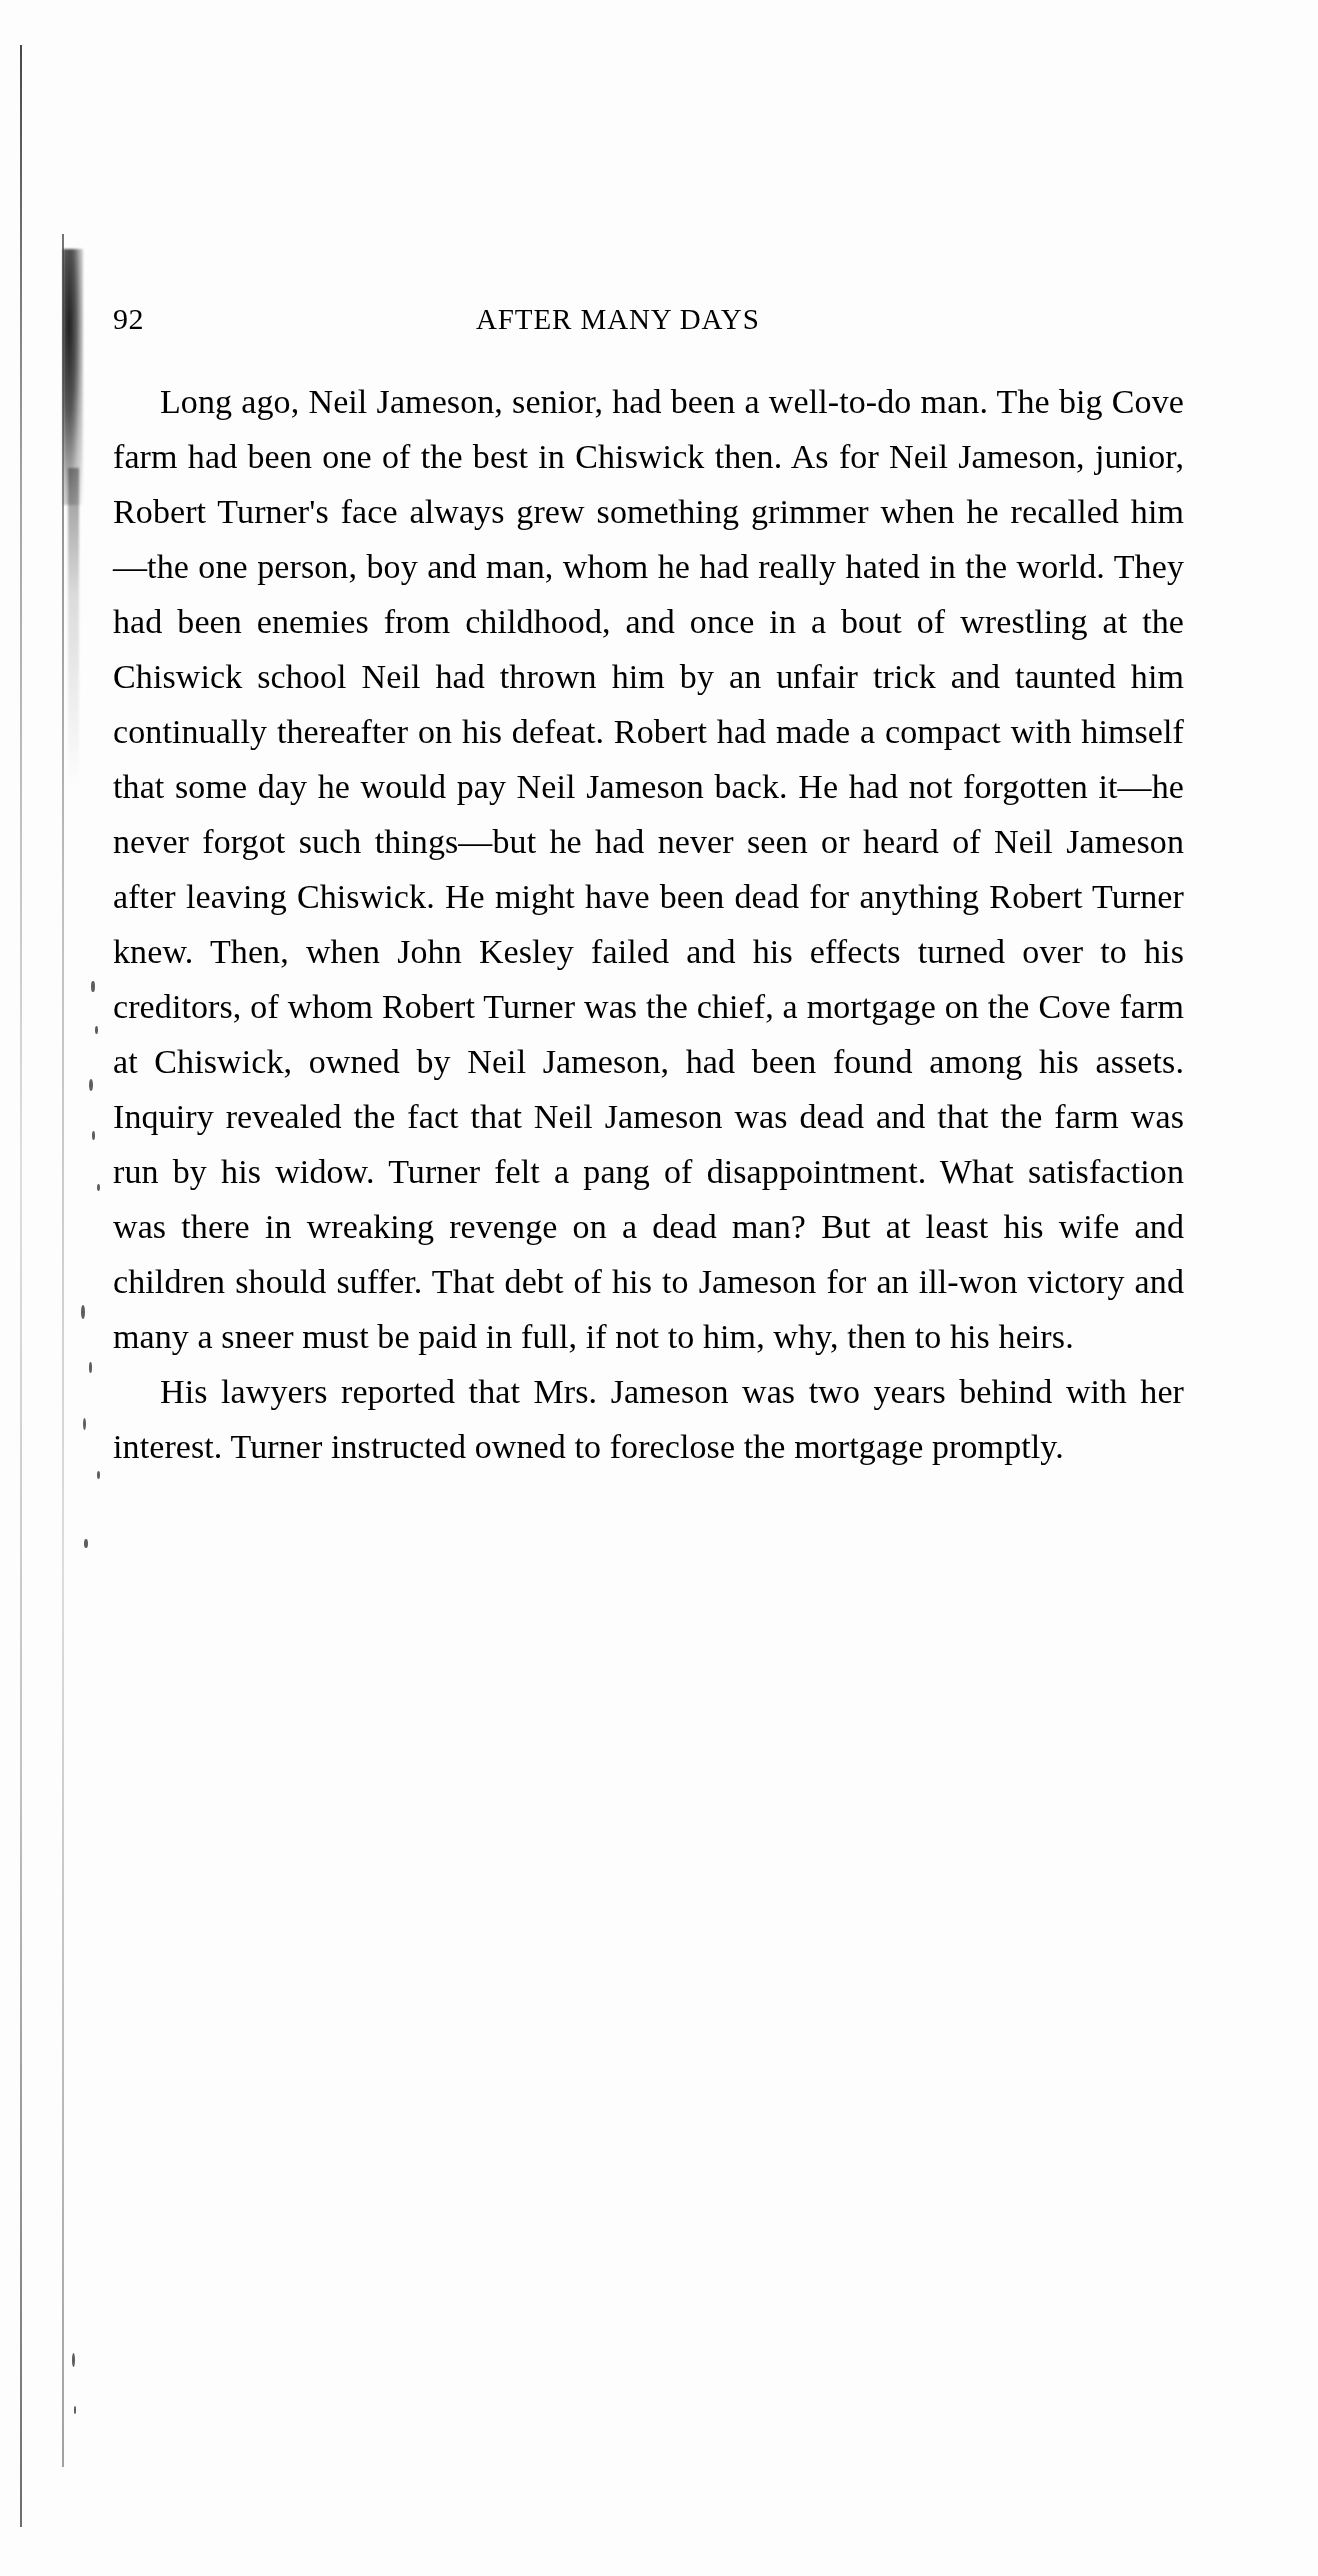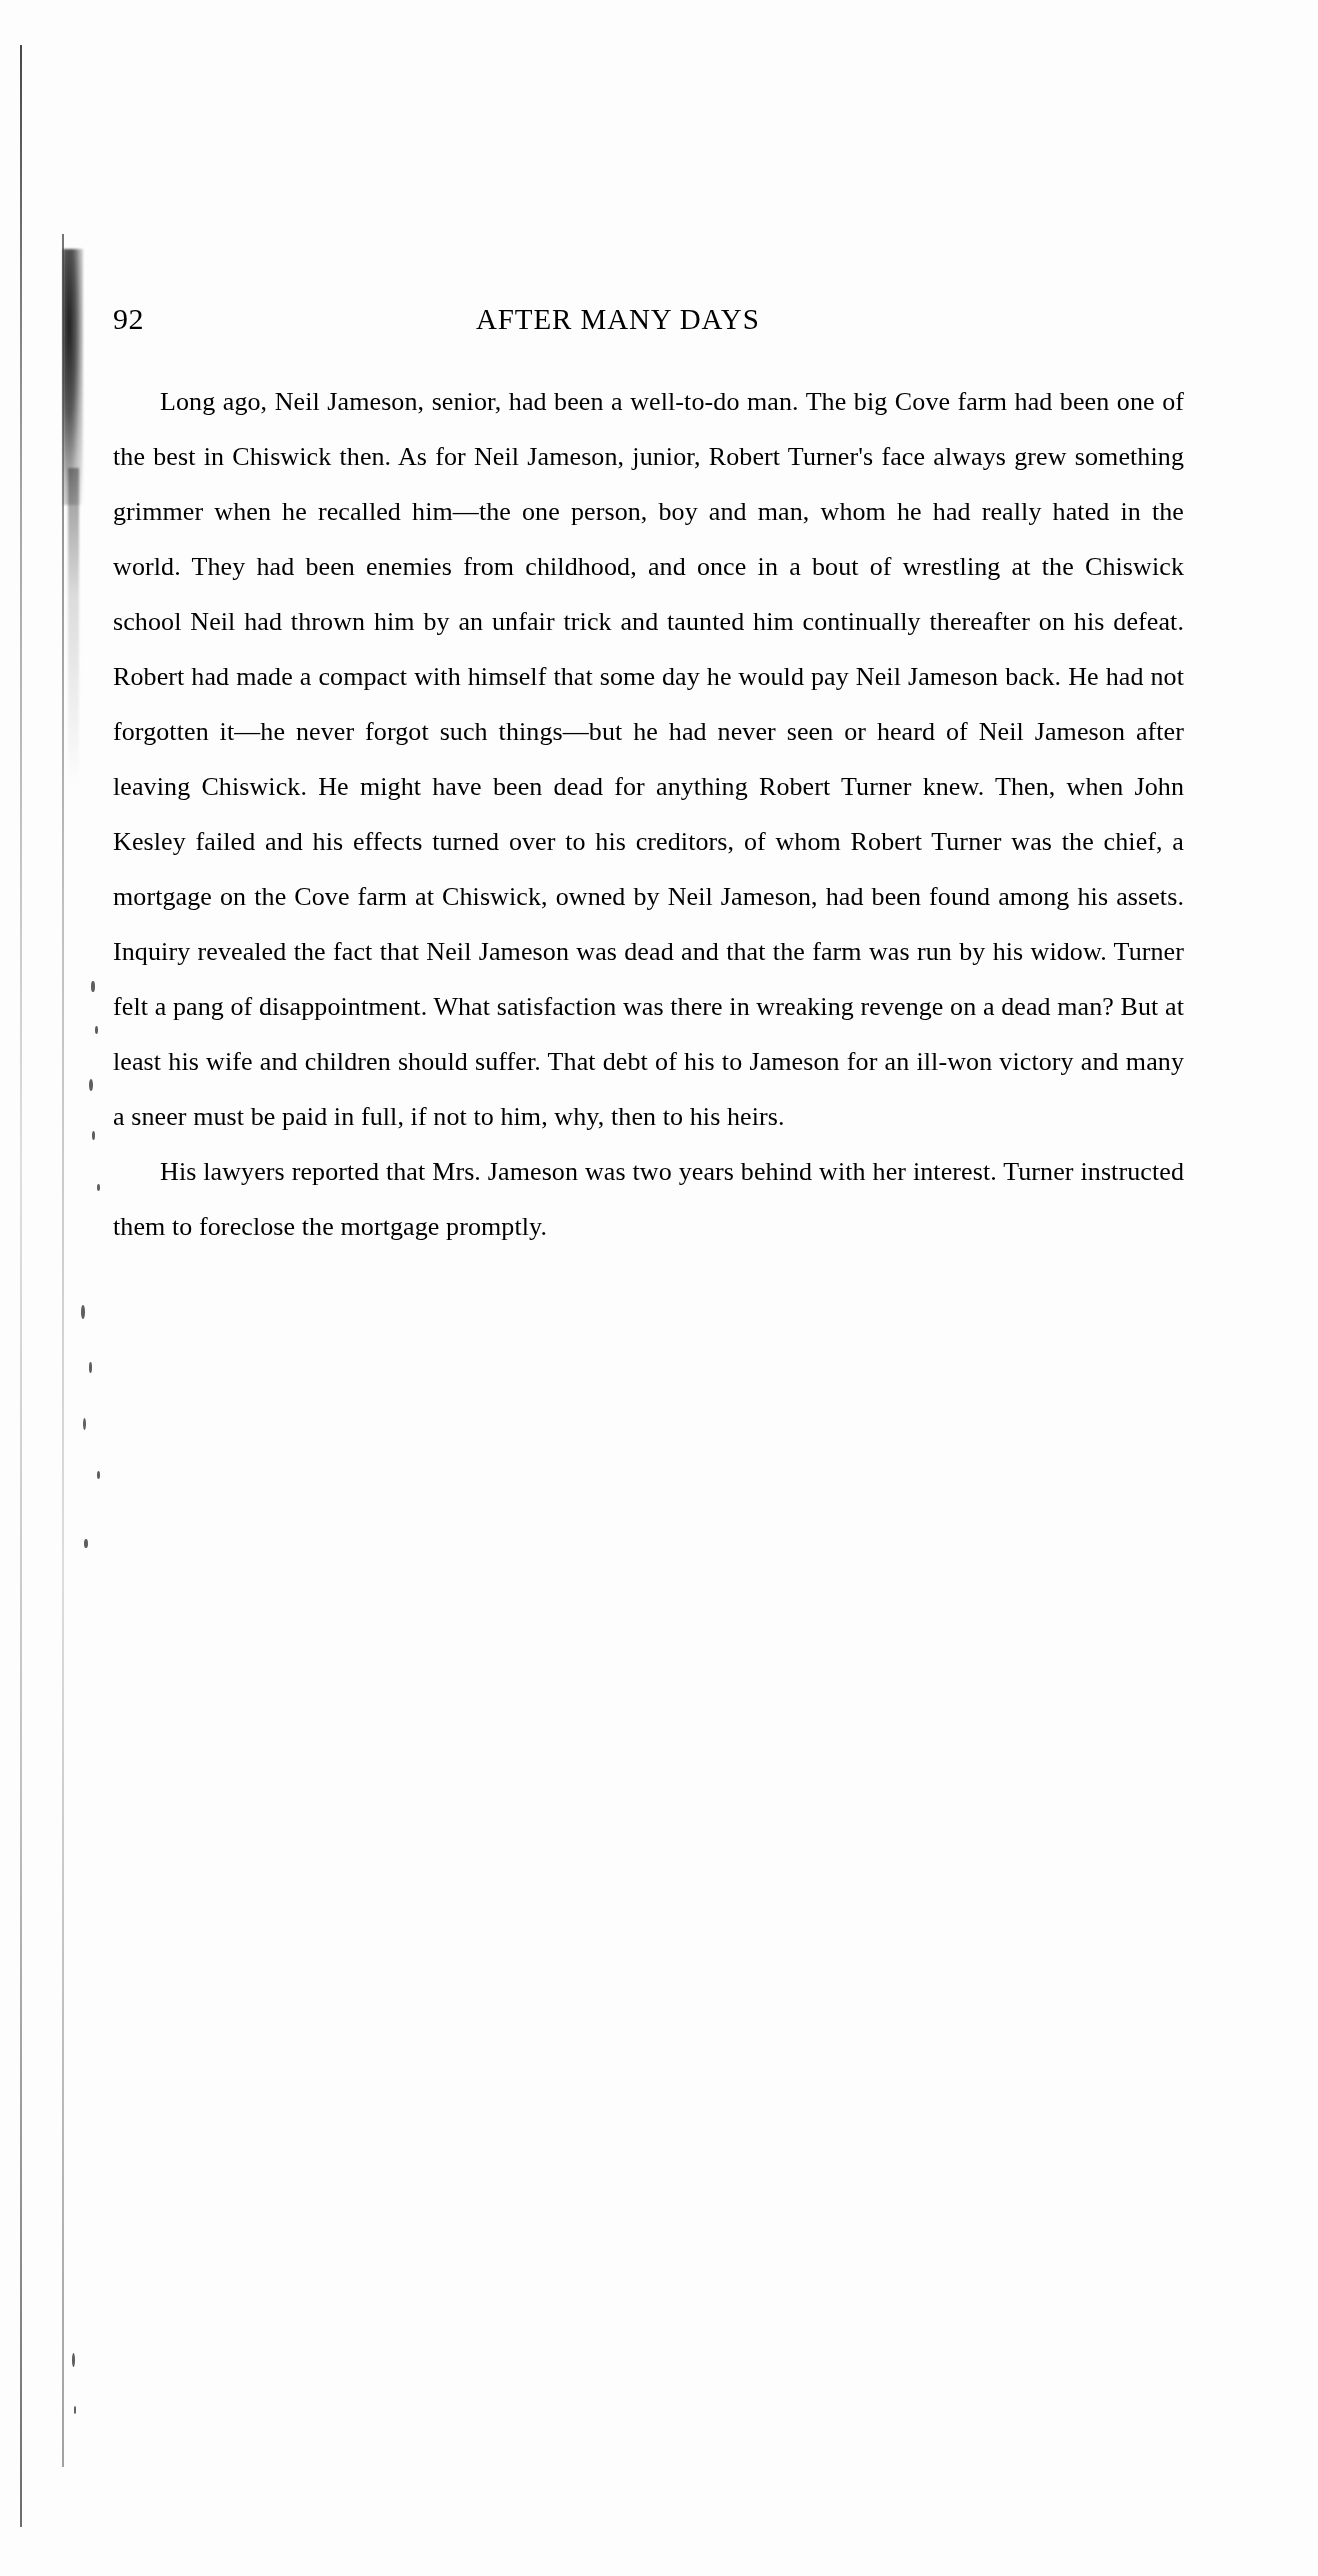--- a/index.html
+++ b/index.html
@@ -104,21 +104,21 @@
   .running-head {
     font-size: 29px;
     letter-spacing: 0.9px;
     flex: 1 1 auto;
     text-align: left;
     padding-left: 272px;
   }
 
   .body-text p {
     margin: 0;
-    font-size: 26px;
+    font-size: 34px;
     line-height: 55px;
     text-align: justify;
     text-justify: inter-word;
     letter-spacing: 0.1px;
     hyphens: none;
   }
   .body-text p.indent {
     text-indent: 47px;
   }
   .body-text p + p {
@@ -150,17 +150,17 @@
 
 <div class="page">
 
   <div class="header-row">
     <div class="folio">92</div>
     <div class="running-head">AFTER MANY DAYS</div>
   </div>
 
   <div class="body-text">
     <p class="indent">Long ago, Neil Jameson, senior, had been a well-to-do man. The big Cove farm had been one of the best in Chiswick then. As for Neil Jameson, junior, Robert Turner's face always grew something grimmer when he recalled him—the one person, boy and man, whom he had really hated in the world. They had been enemies from childhood, and once in a bout of wrestling at the Chiswick school Neil had thrown him by an unfair trick and taunted him continually thereafter on his defeat. Robert had made a compact with himself that some day he would pay Neil Jameson back. He had not forgotten it—he never forgot such things—but he had never seen or heard of Neil Jameson after leaving Chiswick. He might have been dead for anything Robert Turner knew. Then, when John Kesley failed and his effects turned over to his creditors, of whom Robert Turner was the chief, a mortgage on the Cove farm at Chiswick, owned by Neil Jameson, had been found among his assets. Inquiry revealed the fact that Neil Jameson was dead and that the farm was run by his widow. Turner felt a pang of disappointment. What satisfaction was there in wreaking revenge on a dead man? But at least his wife and children should suffer. That debt of his to Jameson for an ill-won victory and many a sneer must be paid in full, if not to him, why, then to his heirs.</p>
-    <p class="indent">His lawyers reported that Mrs. Jameson was two years behind with her interest. Turner instructed them to foreclose the mortgage promptly.</p>
+    <p class="indent">His lawyers reported that Mrs. Jameson was two years behind with her interest. Turner instructed owned to foreclose the mortgage promptly.</p>
   </div>
 
 </div>
 
 
 </body></html>

